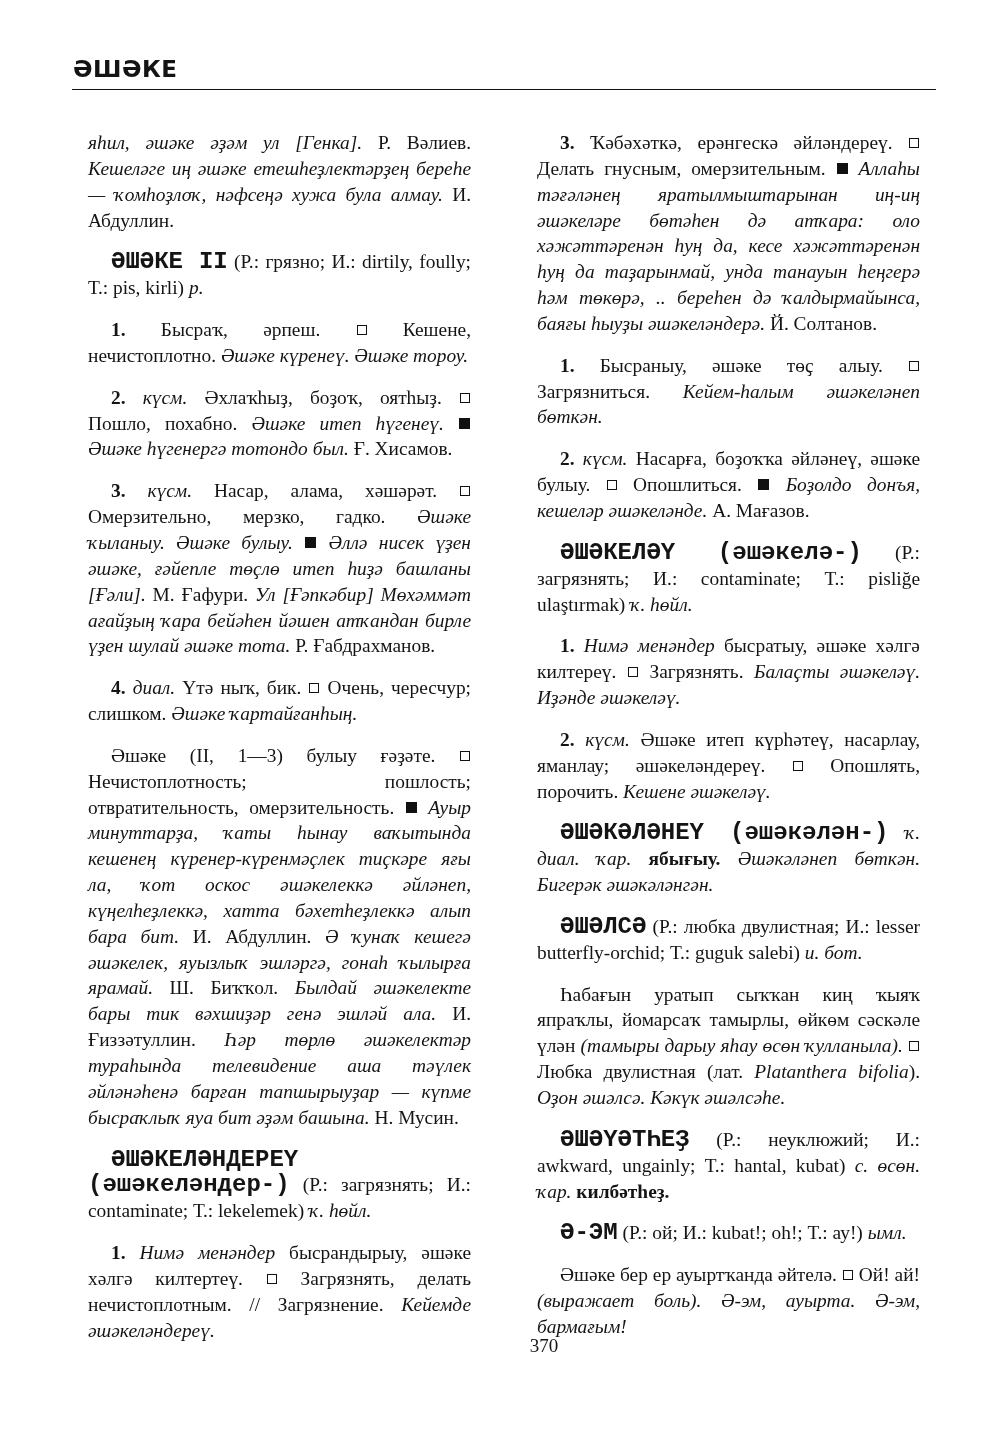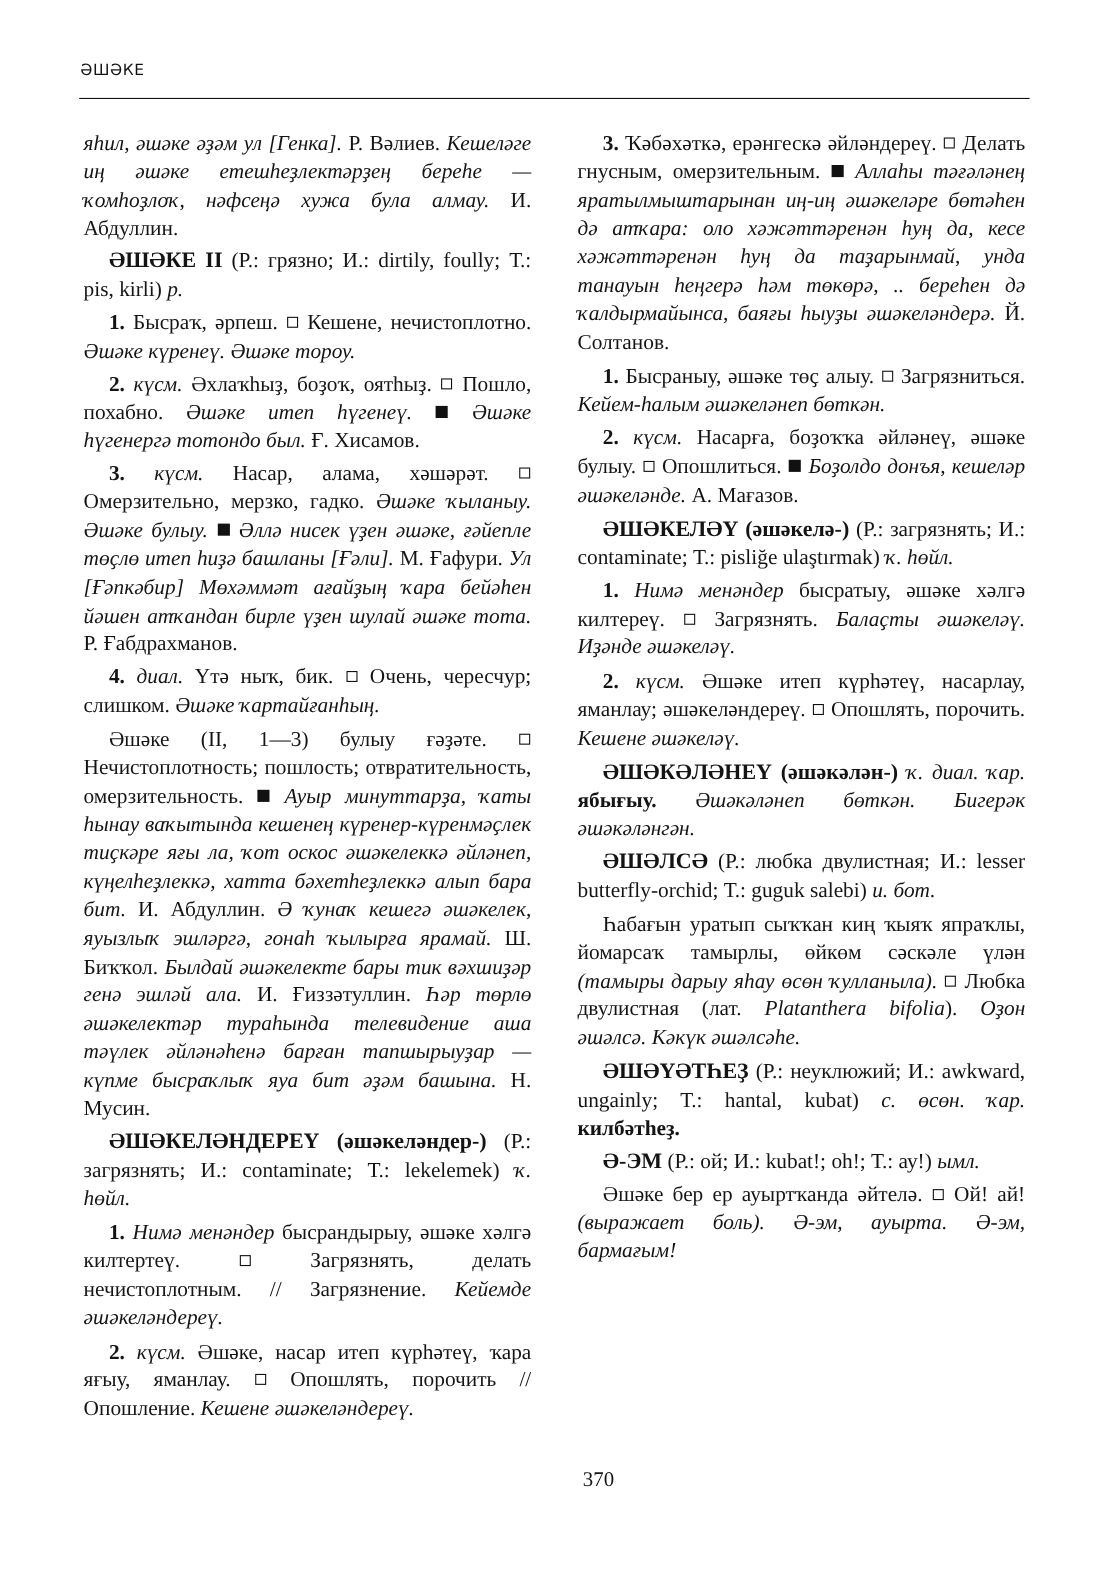--- a/index.html
+++ b/index.html
@@ -4,39 +4,39 @@
 <style>
   html, body { margin: 0; padding: 0; background: #ffffff; }
   body {
     width: 1000px; height: 1436px; position: relative; overflow: hidden;
     font-family: "Liberation Serif", "DejaVu Serif", serif;
     color: #141414;
   }
   .running-head {
     position: absolute; left: 73px; top: 56px;
     font-family: "DejaVu Sans", "Liberation Sans", sans-serif;
-    font-weight: normal; font-size: 14px; letter-spacing: 0.5px;
+    font-weight: bold; font-size: 23px; letter-spacing: 0.5px;
   }
   .head-rule {
     position: absolute; left: 72px; top: 89px; width: 864px; height: 0;
     border-top: 1.6px solid #111;
   }
   .col {
     position: absolute; top: 114px; width: 415px;
     font-size: 19.4px; line-height: 25.85px;
     text-align: justify; hyphens: manual;
   }
   .col.left { left: 72px; }
   .col.right { left: 521px; }
-  .col p { margin: 4px; }
+  .col p { margin: 16px; }
   .col p.ind { text-indent: 23px; }
   .col p.gap { margin-top: 5px; }
   .hw {
-    font-family: Liberation Serif, serif;
-    font-weight: bold; font-size: 20px;
+    font-family: Liberation Mono, monospace;
+    font-weight: bold; font-size: 24px;
   }
   b.num { font-weight: bold; }
   i { font-style: italic; }
   .sq-open {
     display: inline-block; width: 10px; height: 10px; border: 1.4px solid #111;
     vertical-align: 1px; box-sizing: border-box; margin: 0 1px;
   }
   .sq-fill {
     display: inline-block; width: 11px; height: 11px; background: #111;
     vertical-align: 1px; margin: 0 1px;
@@ -59,21 +59,20 @@
   <p class="ind"><span class="hw">ӘШӘКЕ II</span><span> (Р.: грязно; И.: dirtily, foully; Т.: pis, kirli) </span><i>р.</i></p>
   <p class="ind"><b class="num">1.</b><span> Бысраҡ, әрпеш. </span><span class="sq-open"></span><span> Кешене, нечистоплотно. </span><i>Әшәке күренеү. Әшәке тороу.</i></p>
   <p class="ind"><b class="num">2.</b><i> күсм.</i><span> Әхлаҡһыҙ, боҙоҡ, оятһыҙ. </span><span class="sq-open"></span><span> Пошло, похабно. </span><i>Әшәке итеп һүгенеү.</i> <span class="sq-fill"></span><i> Әшәке һүгенергә тотондо был.</i><span> Ғ. Хисамов.</span></p>
   <p class="ind"><b class="num">3.</b><i> күсм.</i><span> Насар, алама, хәшәрәт. </span><span class="sq-open"></span><span> Омерзительно, мерзко, гадко. </span><i>Әшәке ҡыланыу. Әшәке булыу.</i> <span class="sq-fill"></span><i> Әллә нисек үҙен әшәке, ғәйепле төҫлө итеп һиҙә башланы [Ғәли].</i><span> М. Ғафури. </span><i>Ул [Ғәпкәбир] Мөхәммәт ағайҙың ҡара бейәһен йәшен атҡандан бирле үҙен шулай әшәке тота.</i><span> Р. Ғабдрахманов.</span></p>
   <p class="ind"><b class="num">4.</b><i> диал.</i><span> Үтә ныҡ, бик. </span><span class="sq-open"></span><span> Очень, чересчур; слишком. </span><i>Әшәке ҡартайғанһың.</i></p>
 
   <p class="ind gap"><span>Әшәке (II, 1—3) булыу ғәҙәте. </span><span class="sq-open"></span><span> Нечистоплотность; пошлость; отвратительность, омерзительность. </span><span class="sq-fill"></span><i> Ауыр минуттарҙа, ҡаты һынау ваҡытында кешенең күренер-күренмәҫлек тиҫкәре яғы ла, ҡот оскос әшәкелеккә әйләнеп, күңелһеҙлеккә, хатта бәхетһеҙлеккә алып бара бит.</i><span> И. Абдуллин. </span><i>Ә ҡунаҡ кешегә әшәкелек, яуызлыҡ эшләргә, гонаһ ҡылырға ярамай.</i><span> Ш. Биҡҡол. </span><i>Былдай әшәкелекте бары тик вәхшиҙәр генә эшләй ала.</i><span> И. Ғиззәтуллин. </span><i>Һәр төрлө әшәкелектәр тураһында телевидение аша тәүлек әйләнәһенә барған тапшырыуҙар — күпме бысраҡлыҡ яуа бит әҙәм башына.</i><span> Н. Мусин.</span></p>
 
   <p class="ind"><span class="hw">ӘШӘКЕЛӘНДЕРЕҮ</span><span class="hw"> (әшәкеләндер-)</span><span> (Р.: загрязнять; И.: contaminate; Т.: lekelemek) </span><i>ҡ. һөйл.</i></p>
   <p class="ind gap"><b class="num">1.</b><i> Нимә менәндер</i><span> бысрандырыу, әшәке хәлгә килтертеү. </span><span class="sq-open"></span><span> Загрязнять, делать нечистоплотным. // Загрязнение. </span><i>Кейемде әшәкеләндереү.</i></p>
-  <p class="ind gap"><b class="num">2.</b><i> күсм.</i><span> Әшәке, насар итеп күрһәтеү, ҡара яғыу, яманлау. </span><span class="sq-open"></span><span> Опошлять, порочить // Опошление. </span><i>Кешене әшәкеләндереү.</i></p>
 </div>
 
 <div class="col right">
   <p class="ind"><b class="num">3.</b><span> Ҡәбәхәткә, ерәнгескә әйләндереү. </span><span class="sq-open"></span><span> Делать гнусным, омерзительным. </span><span class="sq-fill"></span><i> Аллаһы тәғәләнең яратылмыштарынан иң-иң әшәкеләре бөтәһен дә атҡара: оло хәжәттәренән һуң да, кесе хәжәттәренән һуң да таҙарынмай, унда танауын һеңгерә һәм төкөрә, .. береһен дә ҡалдырмайынса, баяғы һыуҙы әшәкеләндерә.</i><span> Й. Солтанов.</span></p>
 
   <p class="ind gap"><b class="num">1.</b><span> Бысраныу, әшәке төҫ алыу. </span><span class="sq-open"></span><span> Загрязниться. </span><i>Кейем-һалым әшәкеләнеп бөткән.</i></p>
   <p class="ind gap"><b class="num">2.</b><i> күсм.</i><span> Насарға, боҙоҡҡа әйләнеү, әшәке булыу. </span><span class="sq-open"></span><span> Опошлиться. </span><span class="sq-fill"></span><i> Боҙолдо донъя, кешеләр әшәкеләнде.</i><span> А. Мағазов.</span></p>
 
   <p class="ind gap"><span class="hw">ӘШӘКЕЛӘҮ</span><span class="hw"> (әшәкелә-)</span><span> (Р.: загрязнять; И.: contaminate; Т.: pisliğe ulaştırmak) </span><i>ҡ. һөйл.</i></p>
   <p class="ind"><b class="num">1.</b><i> Нимә менәндер</i><span> бысратыу, әшәке хәлгә килтереү. </span><span class="sq-open"></span><span> Загрязнять. </span><i>Балаҫты әшәкеләү. Иҙәнде әшәкеләү.</i></p>

